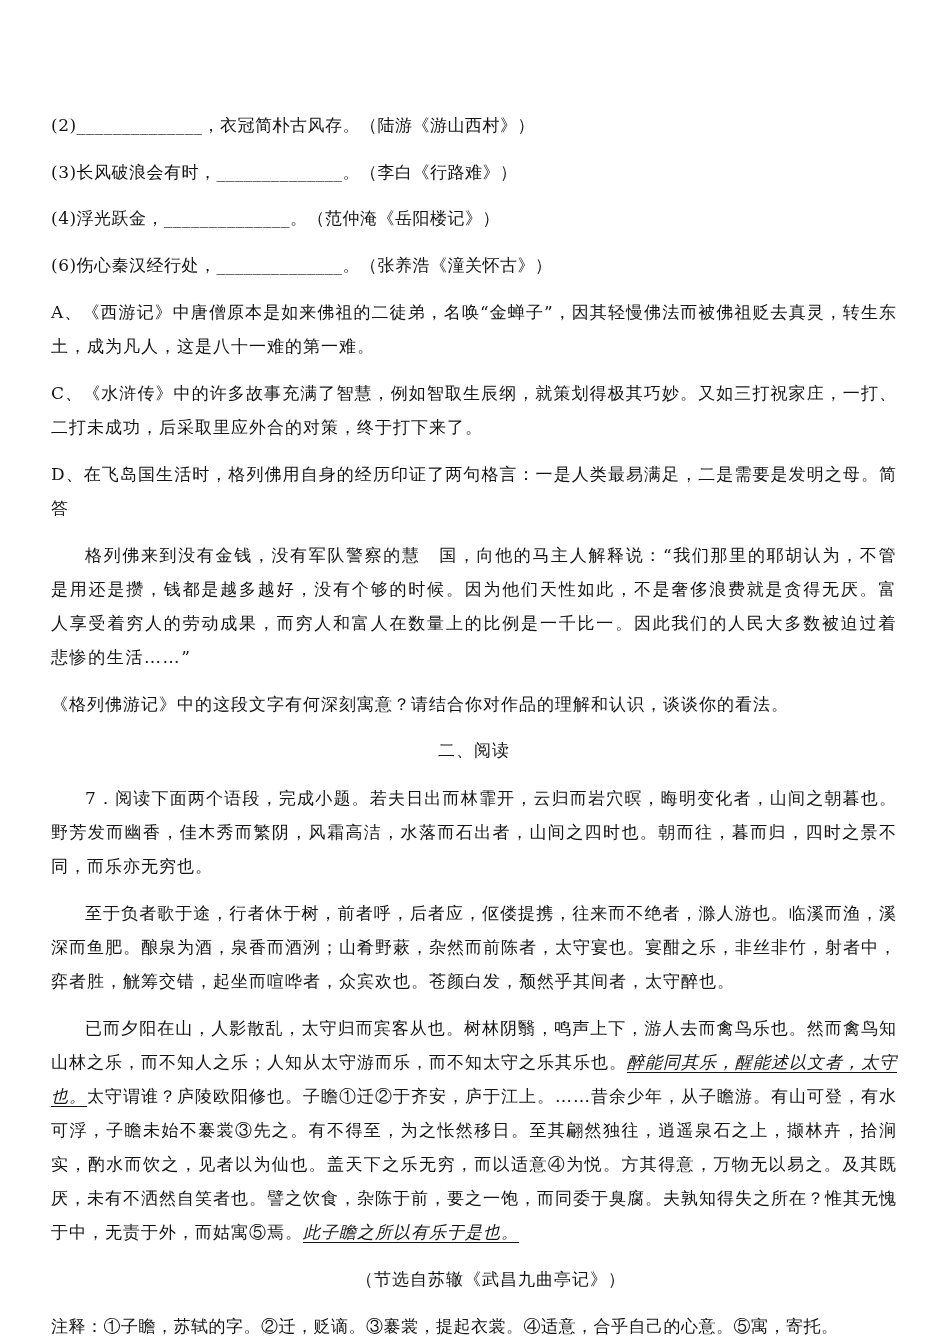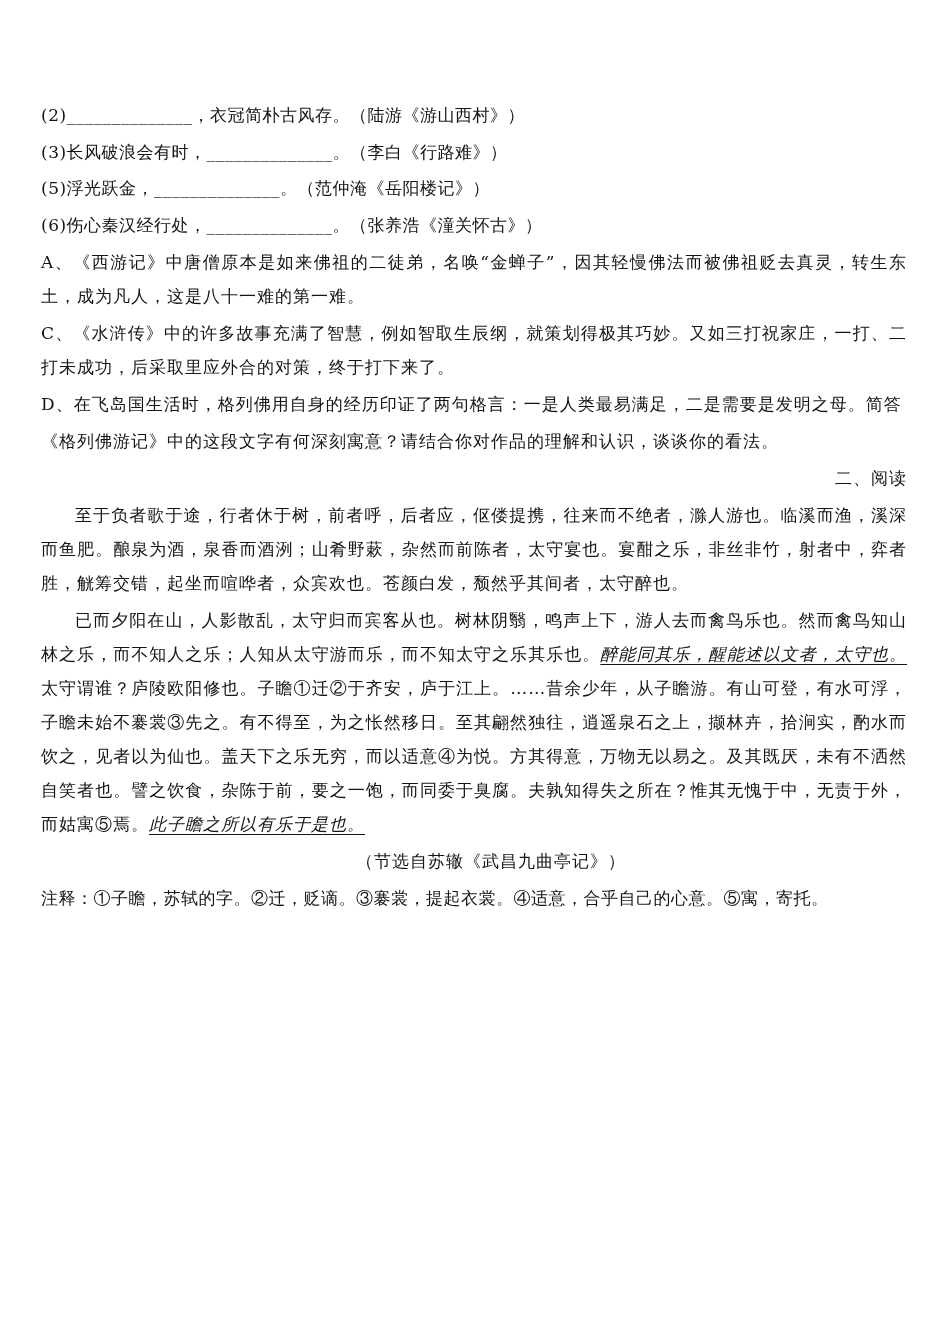--- a/index.html
+++ b/index.html
@@ -12,21 +12,21 @@
     width: 950px;
     min-height: 1344px;
     box-sizing: border-box;
     background: #ffffff;
     padding: 96px 40px 40px 38px;
     font-family: "DejaVu Serif", "Liberation Serif", serif;
     font-size: 17px;
     color: #141414;
   }
   p {
-    margin: 3px;
+    margin: 13px;
     line-height: 33.5px;
     text-align: justify;
     letter-spacing: 1px;
     word-break: break-all;
   }
   .blank-line {
     line-height: 33.5px;
     text-align: left;
     letter-spacing: 0.5px;
   }
@@ -35,21 +35,22 @@
   }
   .indent {
     text-indent: 2em;
   }
   .quote-para {
     letter-spacing: 1.6px;
   }
   .section-heading {
     line-height: 34px;
     letter-spacing: 1px;
-    text-align: right;
+    text-align: center;
+    font-family: Liberation Serif, serif;
   }
   .u {
     text-decoration: underline;
     text-underline-offset: 4px;
     font-style: italic;
   }
   .source-line {
     text-align: center;
   }
   .notes-line {
@@ -58,32 +59,34 @@
   }
 </style>
 </head>
 <body>
 
 <div class="page">
 
   <section>
     <p class="blank-line">(2)______________，衣冠简朴古风存。（陆游《游山西村》）</p>
     <p class="blank-line">(3)长风破浪会有时，______________。（李白《行路难》）</p>
-    <p class="blank-line">(5)浮光跃金，______________。（范仲淹《岳阳楼记》）</p>
+    <p class="blank-line">(4)浮光跃金，______________。（范仲淹《岳阳楼记》）</p>
     <p class="blank-line">(6)伤心秦汉经行处，______________。（张养浩《潼关怀古》）</p>
   </section>
 
   <section>
     <p class="para">A、《西游记》中唐僧原本是如来佛祖的二徒弟，名唤“金蝉子”，因其轻慢佛法而被佛祖贬去真灵，转生东土，成为凡人，这是八十一难的第一难。</p>
     <p class="para">C、《水浒传》中的许多故事充满了智慧，例如智取生辰纲，就策划得极其巧妙。又如三打祝家庄，一打、二打未成功，后采取里应外合的对策，终于打下来了。</p>
     <p class="para">D、在飞岛国生活时，格列佛用自身的经历印证了两句格言：一是人类最易满足，二是需要是发明之母。简答</p>
+    <p class="para indent quote-para">格列佛来到没有金钱，没有军队警察的慧　国，向他的马主人解释说：“我们那里的耶胡认为，不管是用还是攒，钱都是越多越好，没有个够的时候。因为他们天性如此，不是奢侈浪费就是贪得无厌。富人享受着穷人的劳动成果，而穷人和富人在数量上的比例是一千比一。因此我们的人民大多数被迫过着悲惨的生活……”</p>
     <p class="para">《格列佛游记》中的这段文字有何深刻寓意？请结合你对作品的理解和认识，谈谈你的看法。</p>
   </section>
 
   <section>
     <p class="section-heading">二、阅读</p>
+    <p class="para indent">7．阅读下面两个语段，完成小题。若夫日出而林霏开，云归而岩穴暝，晦明变化者，山间之朝暮也。野芳发而幽香，佳木秀而繁阴，风霜高洁，水落而石出者，山间之四时也。朝而往，暮而归，四时之景不同，而乐亦无穷也。</p>
     <p class="para indent">至于负者歌于途，行者休于树，前者呼，后者应，伛偻提携，往来而不绝者，滁人游也。临溪而渔，溪深而鱼肥。酿泉为酒，泉香而酒洌；山肴野蔌，杂然而前陈者，太守宴也。宴酣之乐，非丝非竹，射者中，弈者胜，觥筹交错，起坐而喧哗者，众宾欢也。苍颜白发，颓然乎其间者，太守醉也。</p>
     <p class="para indent"><span>已而夕阳在山，人影散乱，太守归而宾客从也。树林阴翳，鸣声上下，游人去而禽鸟乐也。然而禽鸟知山林之乐，而不知人之乐；人知从太守游而乐，而不知太守之乐其乐也。</span><span class="u">醉能同其乐，醒能述以文者，太守也。</span><span>太守谓谁？庐陵欧阳修也。子瞻①迁②于齐安，庐于江上。……昔余少年，从子瞻游。有山可登，有水可浮，子瞻未始不褰裳③先之。有不得至，为之怅然移日。至其翩然独往，逍遥泉石之上，撷林卉，拾涧实，酌水而饮之，见者以为仙也。盖天下之乐无穷，而以适意④为悦。方其得意，万物无以易之。及其既厌，未有不洒然自笑者也。譬之饮食，杂陈于前，要之一饱，而同委于臭腐。夫孰知得失之所在？惟其无愧于中，无责于外，而姑寓⑤焉。</span><span class="u">此子瞻之所以有乐于是也。</span></p>
     <p class="para indent source-line">（节选自苏辙《武昌九曲亭记》）</p>
     <p class="para notes-line">注释：①子瞻，苏轼的字。②迁，贬谪。③褰裳，提起衣裳。④适意，合乎自己的心意。⑤寓，寄托。</p>
   </section>
 
 </div>
 
 </body></html>

